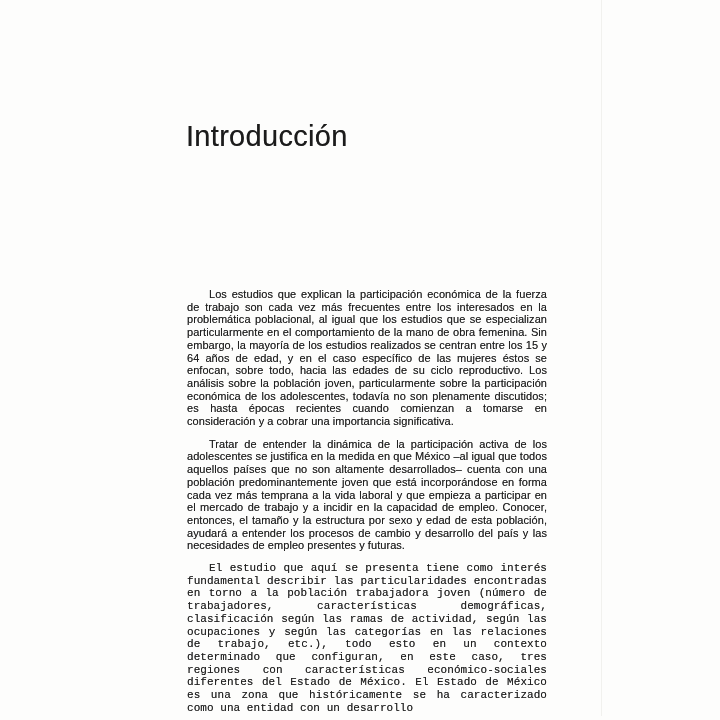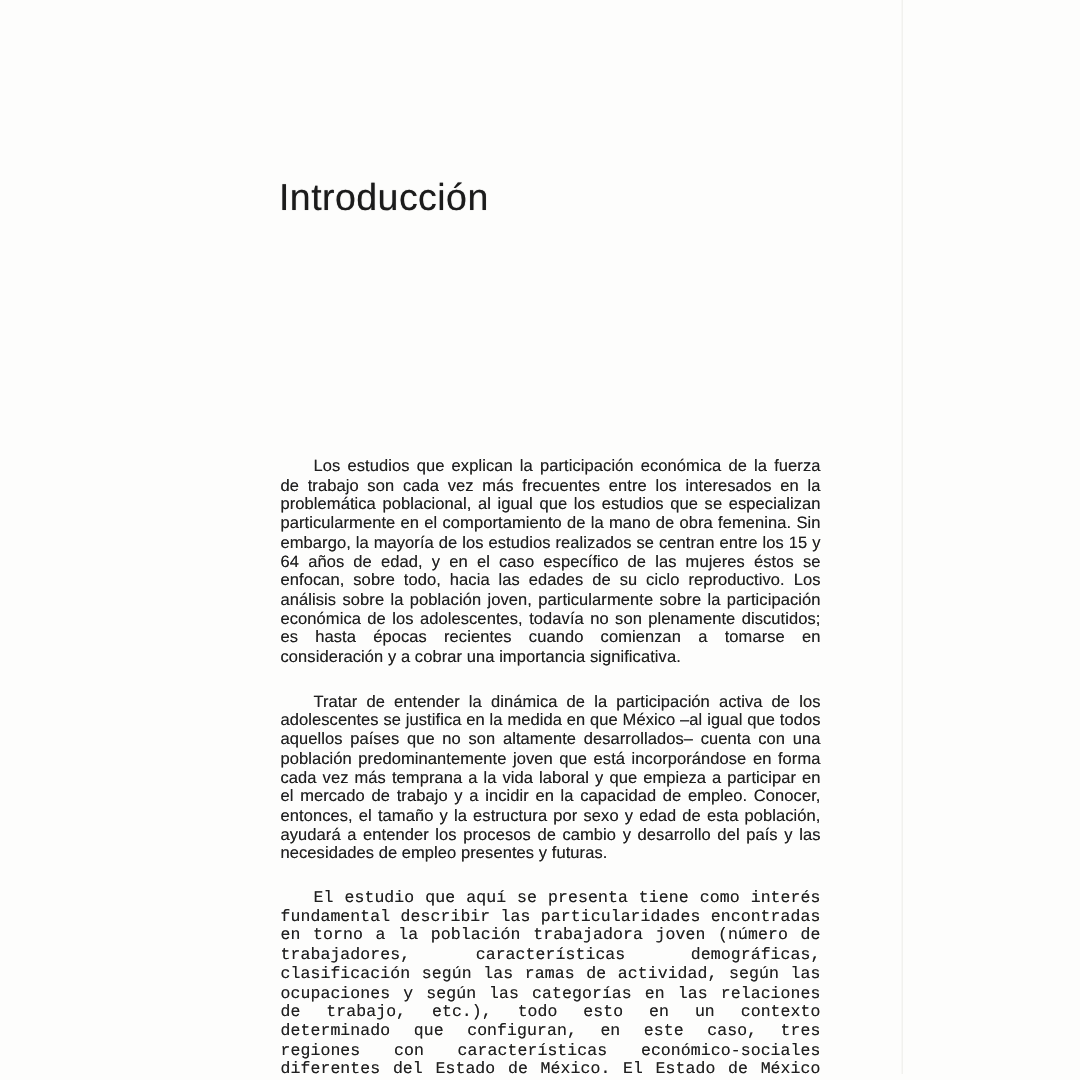--- a/index.html
+++ b/index.html
@@ -24,41 +24,41 @@
     left: 601px;
     top: 0;
     width: 1px;
     height: 716px;
     background: #f1f1ee;
   }
   .page-title {
     position: absolute;
     left: 186px;
     top: 101px;
-    font-size: 25px;
+    font-size: 29px;
     font-weight: 400;
     letter-spacing: 0.3px;
     color: #1b1b1b;
     text-shadow: 0 0 0.5px rgba(20,20,20,0.6);
     white-space: nowrap;
   }
   .text-block {
     position: absolute;
     left: 187px;
     top: 288px;
     width: 360px;
     font-size: 11px;
     line-height: 12.7px;
     text-align: justify;
     color: #202020;
     text-shadow: 0 0 0.4px rgba(25,25,25,0.55);
     letter-spacing: 0.05px;
   }
   .text-block p {
-    margin: 17px 0 10px 0;
+    margin: 0 0 10px 0;
     text-indent: 22px;
   }
   .text-block p:last-child {
     margin-bottom: 0;
     font-family: Liberation Mono, monospace;
   }
 </style>
 </head>
 <body>
 

